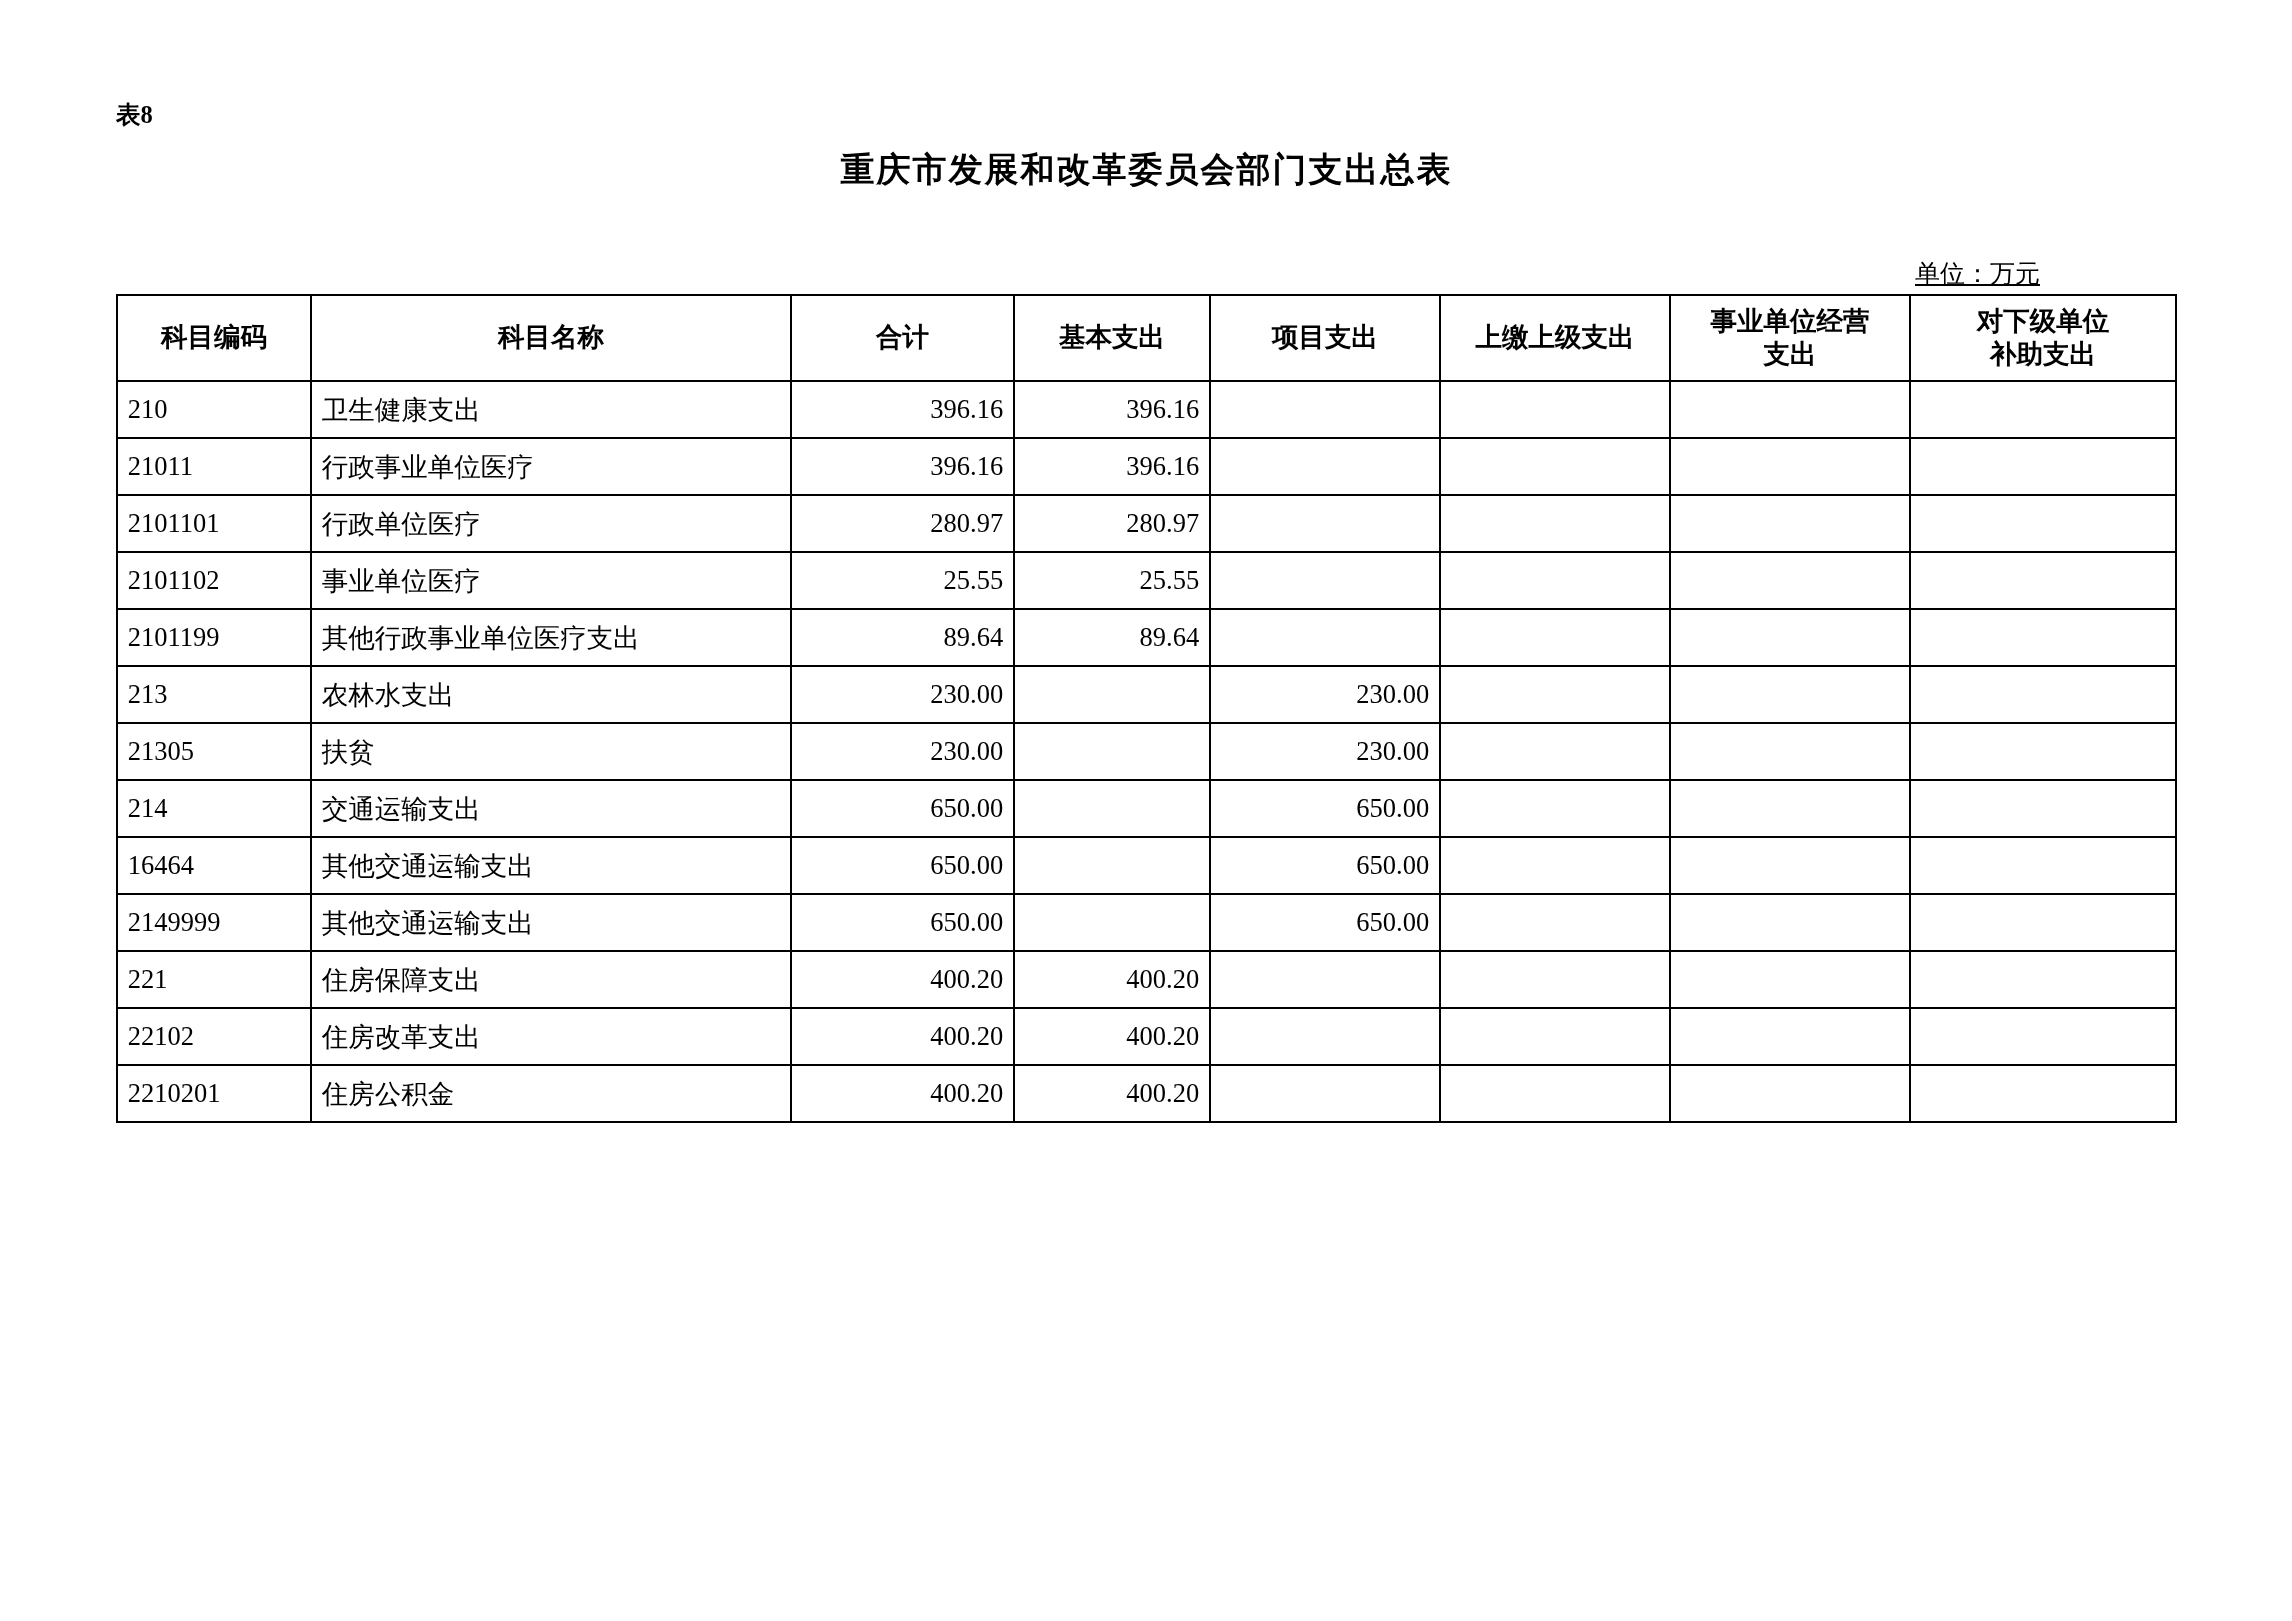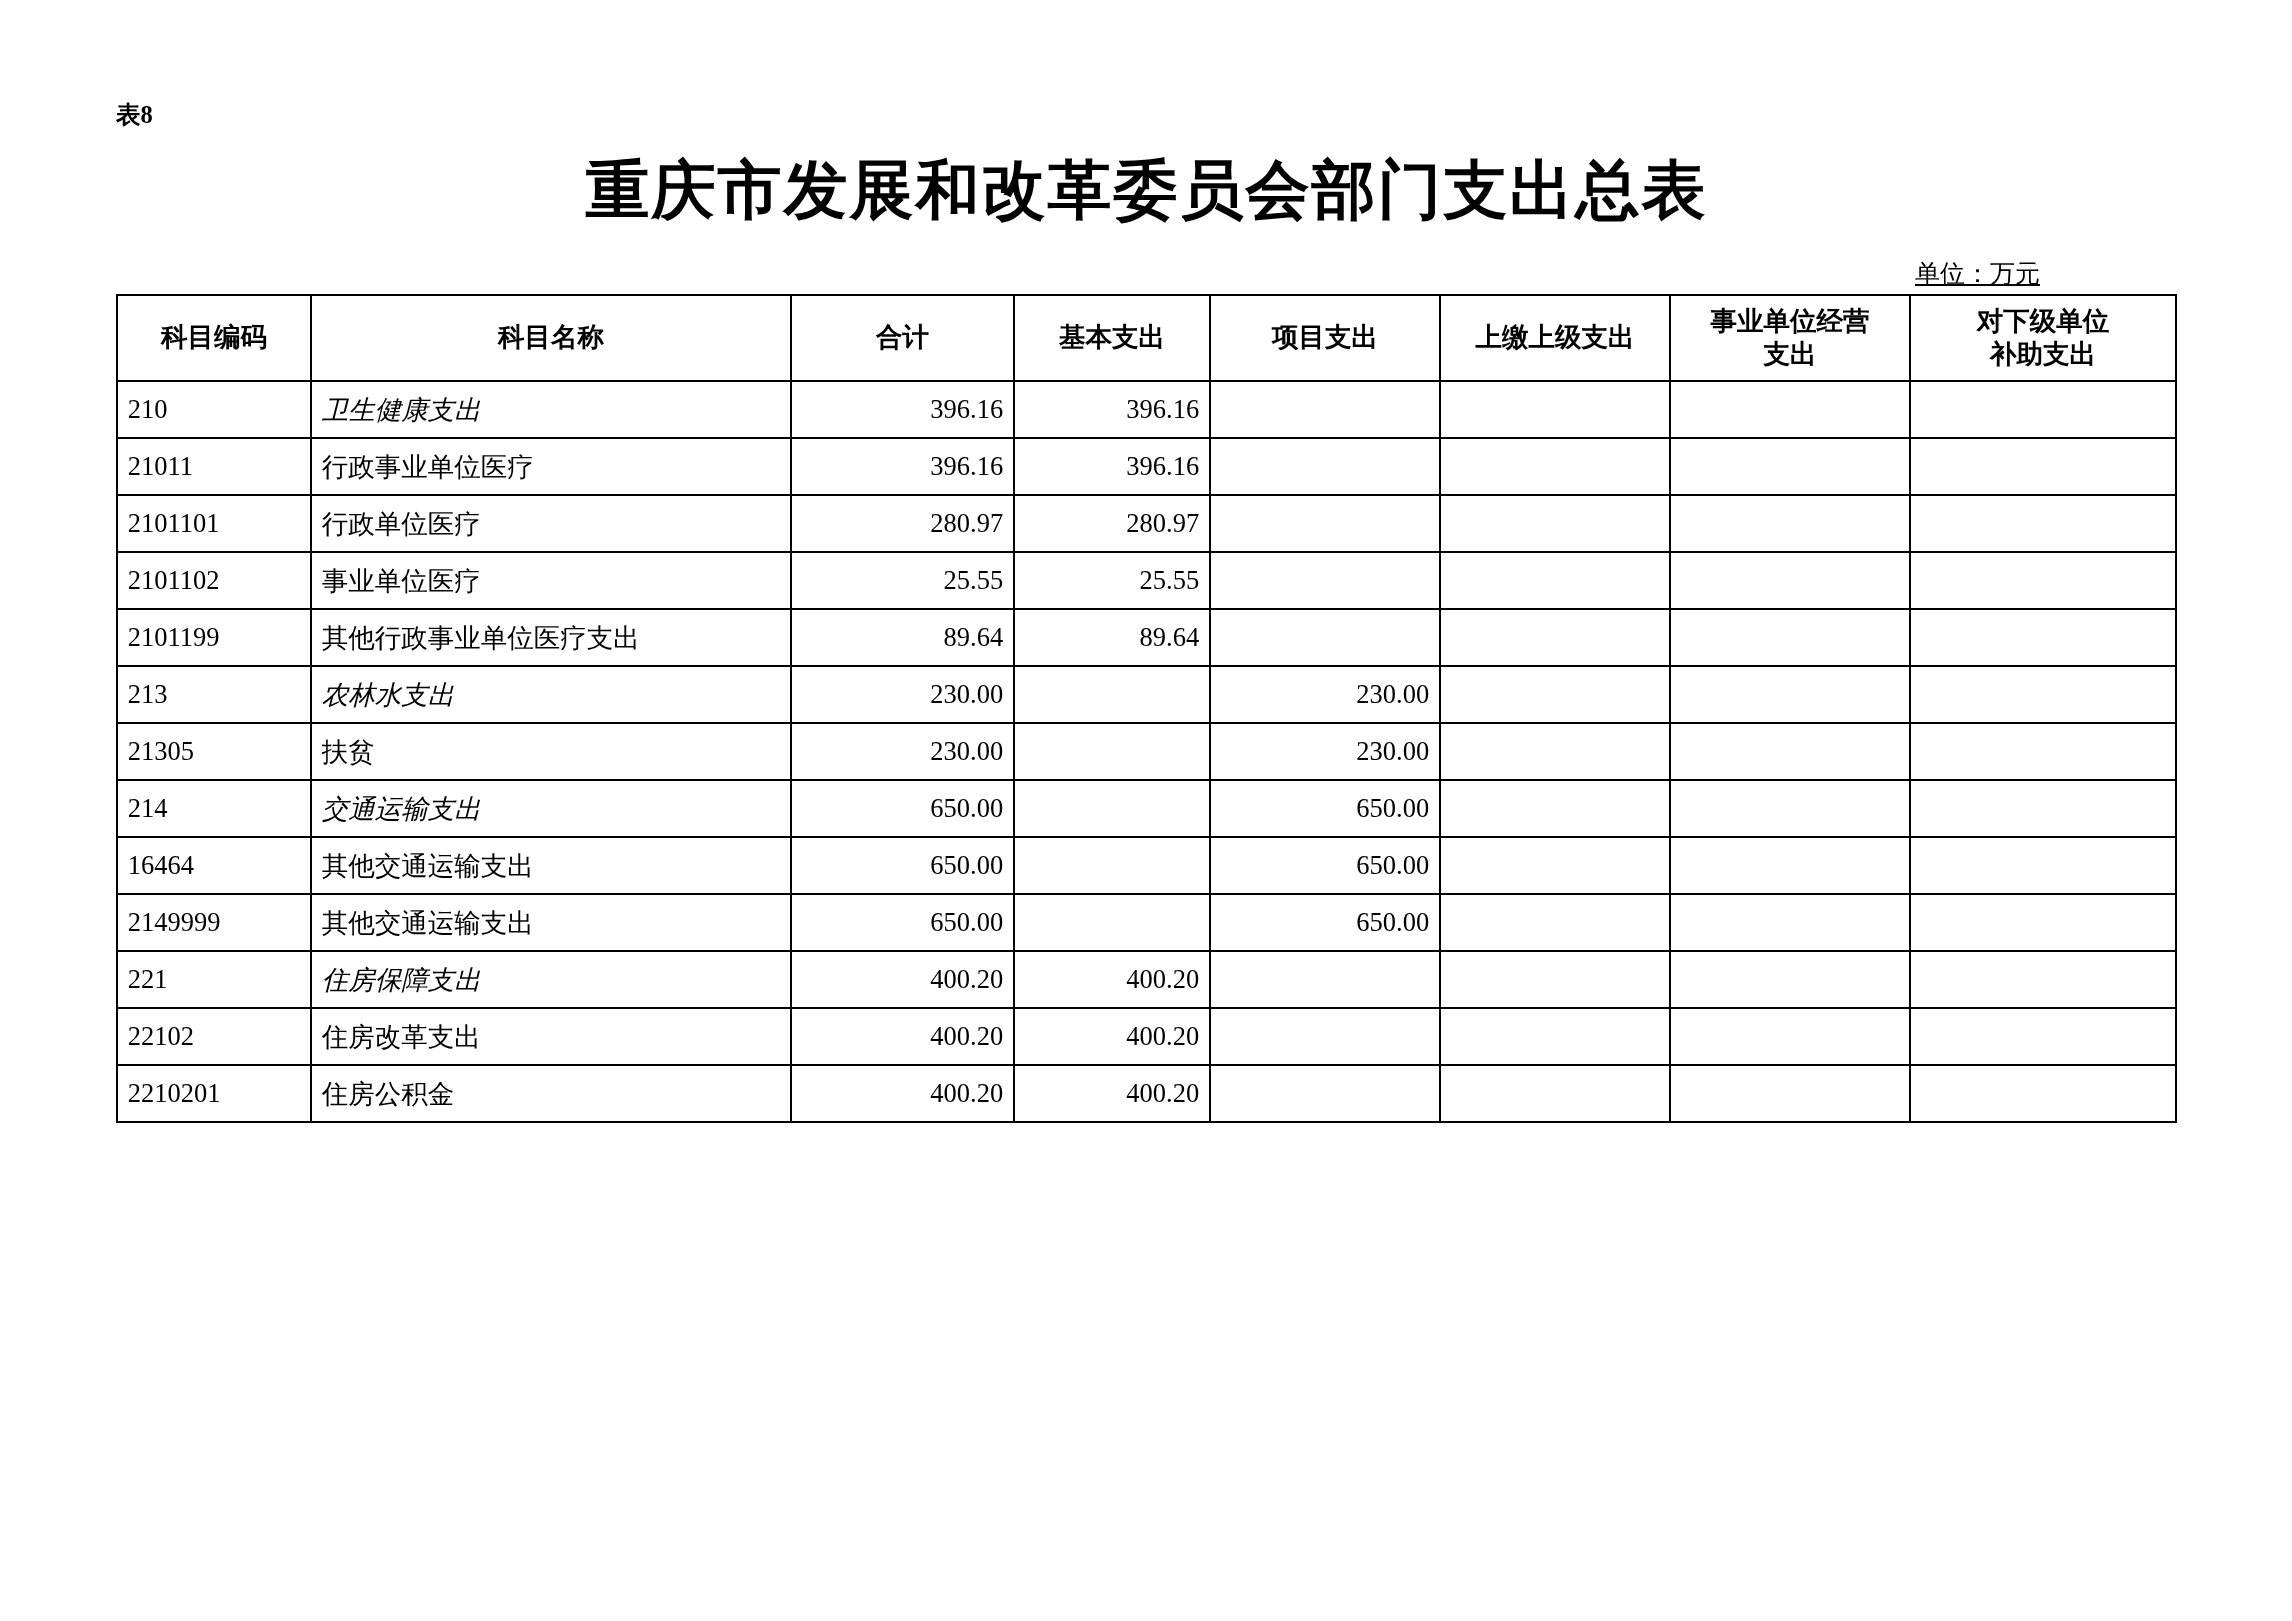--- a/index.html
+++ b/index.html
@@ -31,21 +31,21 @@
     letter-spacing: 0px;
   }
   .doc-title {
     position: absolute;
     left: 0;
     top: 147px;
     width: 2293px;
     text-align: center;
     font-family: "Liberation Serif", serif;
     font-weight: bold;
-    font-size: 64px;
+    font-size: 34px;
     letter-spacing: 2px;
   }
   .unit-note {
     position: absolute;
     right: 253px;
     top: 257px;
     font-size: 25px;
     font-family: "Liberation Serif", serif;
     text-decoration: underline;
   }
@@ -87,21 +87,21 @@
   col.c-sub    { width: 266px; }
 
   td.code { text-align: left; }
   td.name { text-align: left; }
   td.num  { text-align: right; padding-right: 17.6px; font-family: "Liberation Serif", serif; }
 
   .lvl1 { padding-left: 5.9px; }
   .lvl2 { padding-left: 39px; }
   .lvl3 { padding-left: 73px; }
 
-  .nm-lvl1 { padding-left: 5.9px; font-style: italic; }
+  .nm-lvl1 { padding-left: 5.9px; }
   .nm-lvl2 { padding-left: 37px; }
   .nm-lvl3 { padding-left: 69px; margin-left: 40px; }
 </style>
 </head>
 <body>
 
 <div class="page">
 
   <div class="table-label">表8</div>
 

